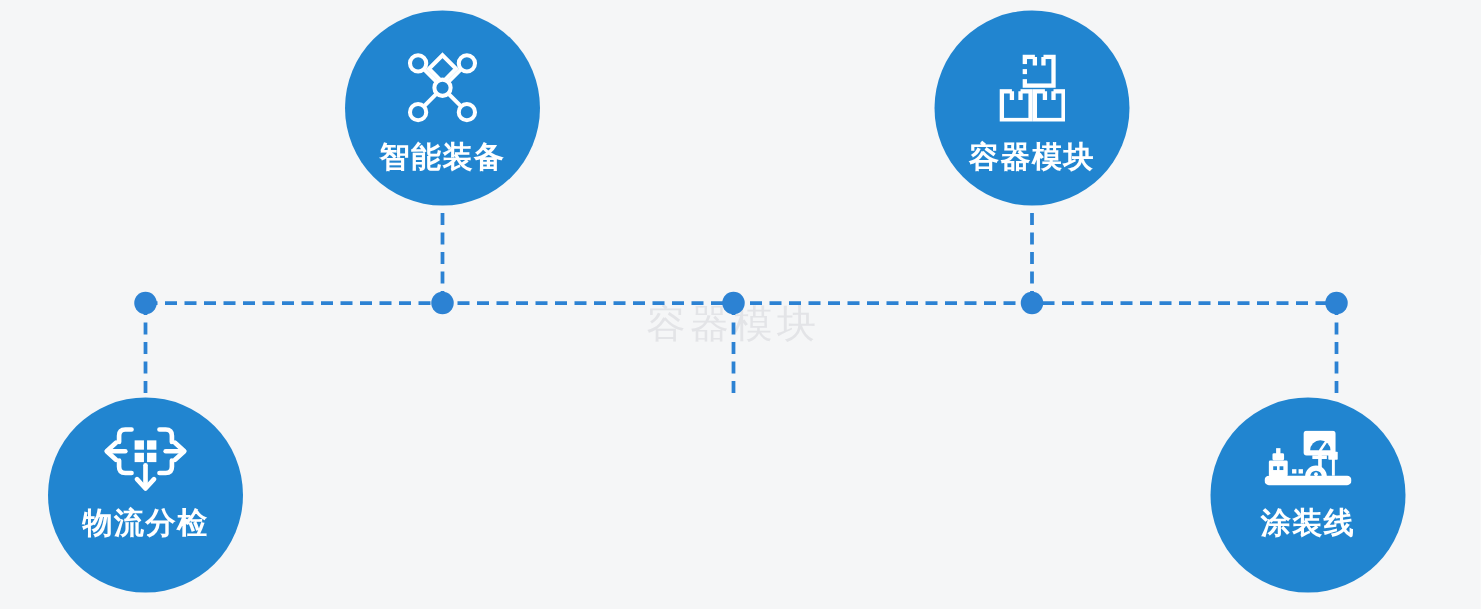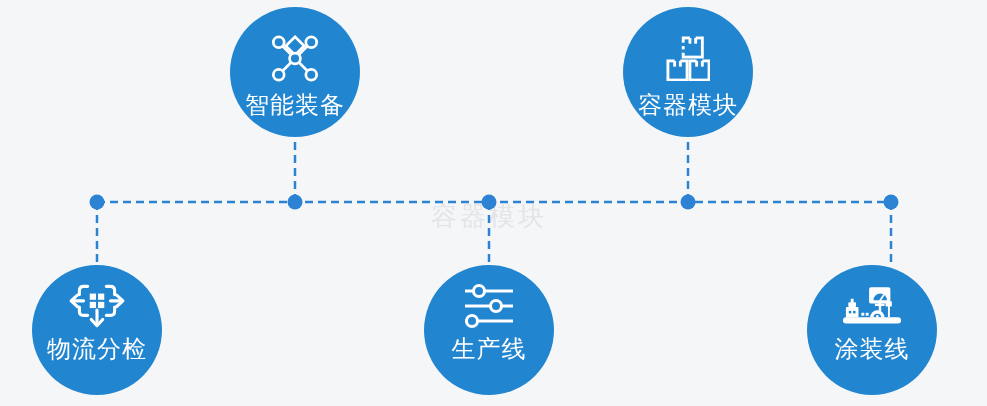--- a/index.html
+++ b/index.html
@@ -10,21 +10,21 @@
   .canvas{position:relative;width:987px;height:406px;background:var(--background);
     font-family:"Liberation Sans",sans-serif;overflow:hidden;}
   .watermark{position:absolute;left:489px;top:216px;transform:translate(-50%,-50%);
     font-size:26px;letter-spacing:3px;color:var(--watermark-color);z-index:0;white-space:nowrap;font-weight:400;text-align:right;}
   .connectors{position:absolute;left:0;top:0;z-index:1;}
   .dash{stroke:var(--connector);stroke-width:2.5;fill:none;stroke-dasharray:8 5;}
   .dot{fill:var(--connector);}
   .node{position:absolute;width:130px;height:130px;border-radius:50%;background:var(--accent);
     display:flex;flex-direction:column;align-items:center;z-index:2;box-sizing:border-box;}
   .node .icon{height:48px;display:flex;align-items:center;justify-content:center;}
-  .node .label{color:var(--label-color);font-size:24px;font-weight:normal;letter-spacing:1px;line-height:20px;white-space:nowrap;}
+  .node .label{color:var(--label-color);font-size:20px;font-weight:bold;letter-spacing:1px;line-height:20px;white-space:nowrap;}
   .node.top{padding-top:27px;}    .node.top .label{margin-top:13px;}
   .node.bottom{padding-top:17px;} .node.bottom .label{margin-top:9px;}
   .n0{left:230px;top:7px;} .n1{left:623px;top:7px;}
   .n2{left:32px;top:265px;} .n3{left:424px;top:265px;} .n4{left:807px;top:265px;}
   .st{stroke:var(--icon-color);stroke-width:3;fill:none;}
   .st-round{stroke:var(--icon-color);stroke-width:3;fill:none;stroke-linecap:round;stroke-linejoin:round;}
   .fill-bg{fill:var(--accent);}
   .fill-ic{fill:var(--icon-color);}
   .node-fill{fill:var(--accent);stroke:var(--icon-color);stroke-width:3;}
   .needle{stroke:var(--icon-color);stroke-width:1.8;stroke-linecap:round;}
@@ -103,33 +103,20 @@
         <path d="M9 11.5 L3 17 L9 22.5" class="st-round" stroke-width="2.6"></path>
         <path d="M41 17 H52" class="st-round" stroke-width="2.6"></path>
         <path d="M47 11.5 L53 17 L47 22.5" class="st-round" stroke-width="2.6"></path>
         <path d="M28 26 V40" class="st-round" stroke-width="2.6"></path>
         <path d="M22.5 35 L28 41 L33.5 35" class="st-round" stroke-width="2.6"></path>
       </svg>
     </span>
     <span class="label">物流分检</span>
   </div>
 
-  <div class="node bottom n3">
-    <span class="icon">
-      <svg width="48" height="44" viewBox="0 0 48 44">
-        <line x1="0" y1="7" x2="48" y2="7" class="st" stroke-width="2.8"></line>
-        <line x1="0" y1="22" x2="48" y2="22" class="st" stroke-width="2.8"></line>
-        <line x1="0" y1="37" x2="48" y2="37" class="st" stroke-width="2.8"></line>
-        <circle cx="14" cy="7" r="5.5" class="node-fill" stroke-width="2.8"></circle>
-        <circle cx="31" cy="22" r="5.5" class="node-fill" stroke-width="2.8"></circle>
-        <circle cx="7" cy="37" r="5.5" class="node-fill" stroke-width="2.8"></circle>
-      </svg>
-    </span>
-    <span class="label">生产线</span>
-  </div>
 
   <div class="node bottom n4">
     <span class="icon">
       <svg width="58" height="39" viewBox="0 0 60 40">
         <rect x="37" y="15" width="2.5" height="16" class="fill-ic"></rect>
         <rect x="27" y="0" width="22" height="17" rx="2" class="fill-ic"></rect>
         <path d="M31.5 13.5 A7 7 0 0 1 45.5 13.5 Z" class="fill-bg"></path>
         <line x1="38.5" y1="13.5" x2="42.5" y2="7.5" class="needle"></line>
         <rect x="33" y="17" width="10" height="2.5" class="fill-ic"></rect>
         <rect x="8" y="12" width="3" height="4" class="fill-ic"></rect>

